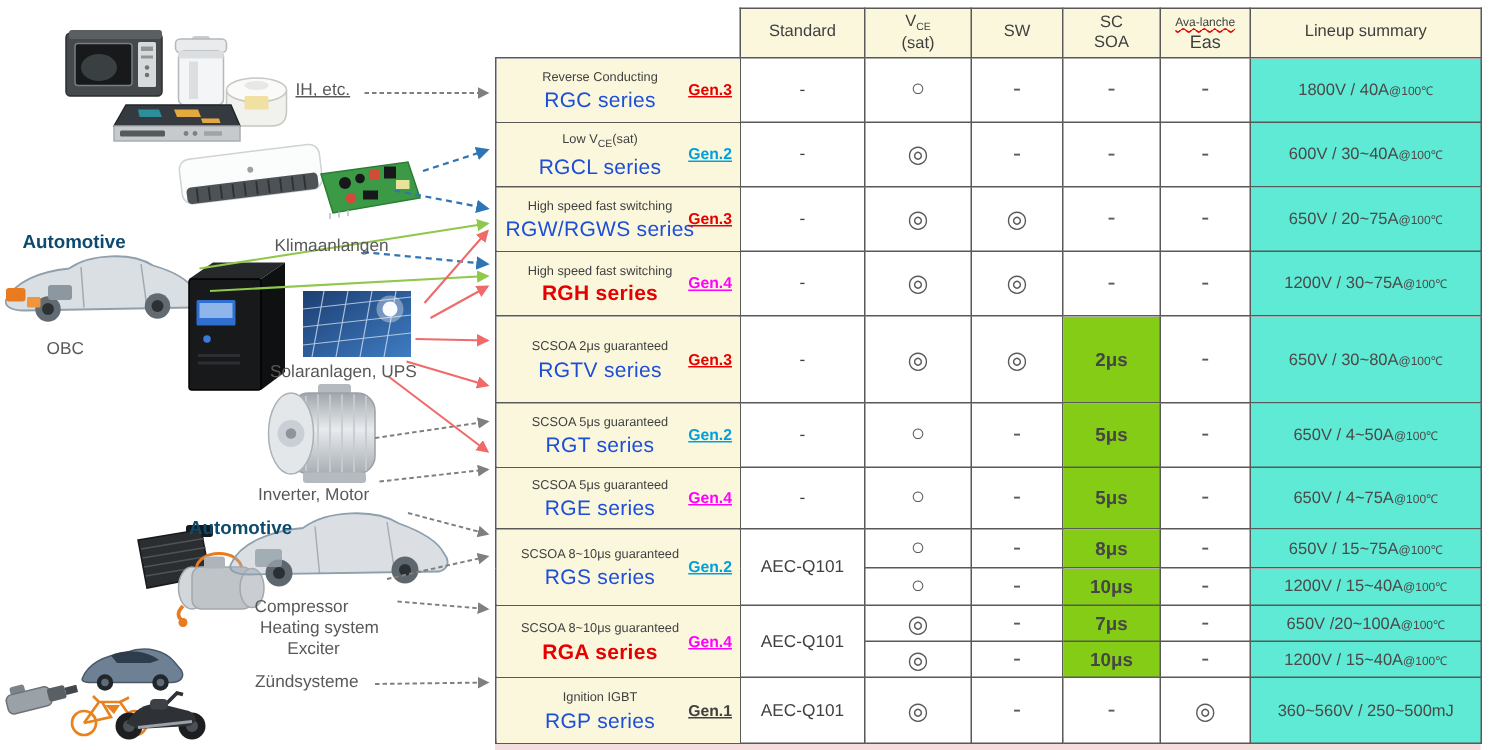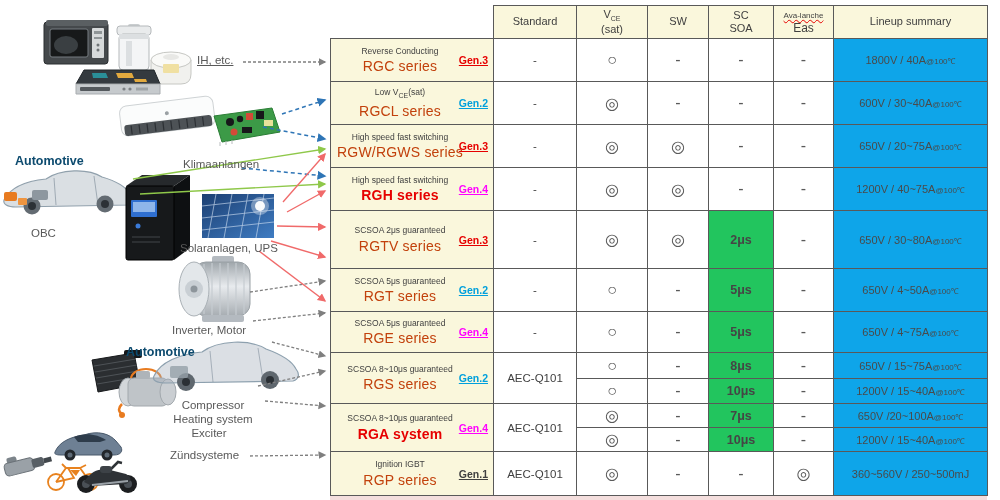--- a/index.html
+++ b/index.html
@@ -11,30 +11,30 @@
   .lbl.ctr{text-align:center;}
 
   table.lineup{position:absolute;left:330px;top:5px;z-index:3;border-collapse:collapse;
                table-layout:fixed;width:657px;}
   .lineup td{border:1.5px solid #595959;text-align:center;vertical-align:middle;
              color:#454545;padding:0;overflow:hidden;}
   td.blank{border:none;background:#fff;}
   td.hc{background:#faf7dc;font-size:11px;color:#3f3f3f;line-height:1.2;}
   td.desc{background:#faf7dc;text-align:center;position:relative;padding:3px 30px 3px 6px;}
   .dsmall{font-size:8.5px;color:#3f3f3f;line-height:1.25;}
-  .dbig{font-size:14px;color:#c2410c;margin-top:2px;letter-spacing:0.2px;}
+  .dbig{font-size:14px;color:#1d4ed8;margin-top:2px;letter-spacing:0.2px;}
   .dbig.n-red{color:#e60000;font-weight:bold;}
   .gen{position:absolute;right:5px;top:50%;transform:translateY(-50%);
        font-size:10.5px;font-weight:bold;text-decoration:underline;cursor:pointer;}
   .g-red{color:#e60000;} .g-cyan{color:#00a0dc;} .g-mag{color:#ff00ff;} .g-dark{color:#404040;}
   td.sym{font-size:16px;color:#5a5a5a;background:#fff;}
   td.std{font-size:11.5px;background:#fff;color:#404040;}
-  td.us{font-size:12.5px;font-weight:bold;background:#22c55e;}
+  td.us{font-size:12.5px;font-weight:bold;background:#84cc16;}
   .us-b{color:#0070c0;} .us-g{color:#00b050;} .us-r{color:#ff0000;}
-  td.lin{font-size:11px;color:#4a4a4a;background:#0ea5e9;}
+  td.lin{font-size:11px;color:#4a4a4a;background:#5eead4;}
   .lsuf{font-size:8px;}
   .av1{font-size:8px;text-decoration:underline wavy #e60000;}
   .av2{font-size:12px;}
   sub{font-size:7px;}
   .strip{position:absolute;left:330px;top:492px;width:657px;height:8px;background:#f4dedd;z-index:0;}
 </style>
 </head>
 <body>
 
 <div class="canvas">
@@ -263,21 +263,21 @@
     </g>
   </svg>
 
   <div class="lbl" style="left:197px;top:54px;text-decoration:underline;">IH, etc.</div>
   <div class="lbl b" style="left:15px;top:154px;">Automotive</div>
   <div class="lbl" style="left:31px;top:211px;margin-top:16px;">OBC</div>
   <div class="lbl" style="left:183px;top:158px;">Klimaanlangen</div>
   <div class="lbl" style="left:163px;top:242px;margin-left:17px;">Solaranlagen, UPS</div>
   <div class="lbl" style="left:172px;top:324px;">Inverter, Motor</div>
   <div class="lbl b" style="left:126px;top:345px;">Automotive</div>
-  <div class="lbl ctr" style="left:168px;top:399px;width:90px;">Compressor</div>
+  <div class="lbl ctr" style="left:156px;top:399px;width:90px;">Compressor</div>
   <div class="lbl ctr" style="left:168px;top:413px;width:90px;">Heating system</div>
   <div class="lbl ctr" style="left:164px;top:427px;width:90px;">Exciter</div>
   <div class="lbl" style="left:170px;top:449px;">Zündsysteme</div>
 
   <table class="lineup">
     <colgroup>
       <col style="width:163px">
         <col style="width:83px">
         <col style="width:71px">
       <col style="width:61px">
@@ -343,21 +343,21 @@
       <td class="desc">
         <div class="dsmall">High speed fast switching</div>
         <div class="dbig n-red">RGH series</div>
         <span class="gen g-mag">Gen.4</span>
       </td>
       <td class="std">-</td>
       <td class="sym">◎</td>
       <td class="sym">◎</td>
       <td class="sym">-</td>
       <td class="sym">-</td>
-      <td class="lin"><span>1200V / 40~75A</span><span class="lsuf">@100℃</span></td>
+      <td class="lin"><span>1200V / 30~75A</span><span class="lsuf">@100℃</span></td>
     </tr>
 
     <tr style="height:58px">
       <td class="desc">
         <div class="dsmall">SCSOA 2μs guaranteed</div>
         <div class="dbig">RGTV series</div>
         <span class="gen g-red">Gen.3</span>
       </td>
       <td class="std">-</td>
       <td class="sym">◎</td>
@@ -412,21 +412,21 @@
       <td class="sym">○</td>
       <td class="sym">-</td>
       <td class="us us-r">10μs</td>
       <td class="sym">-</td>
       <td class="lin"><span>1200V / 15~40A</span><span class="lsuf">@100℃</span></td>
     </tr>
 
     <tr style="height:24px">
       <td class="desc" rowspan="2">
         <div class="dsmall">SCSOA 8~10μs guaranteed</div>
-        <div class="dbig n-red">RGA system</div>
+        <div class="dbig n-red">RGA series</div>
         <span class="gen g-mag">Gen.4</span>
       </td>
       <td class="std" rowspan="2">AEC-Q101</td>
       <td class="sym">◎</td>
       <td class="sym">-</td>
       <td class="us us-r">7μs</td>
       <td class="sym">-</td>
       <td class="lin"><span>650V /20~100A</span><span class="lsuf">@100℃</span></td>
     </tr>
     <tr style="height:24px">

